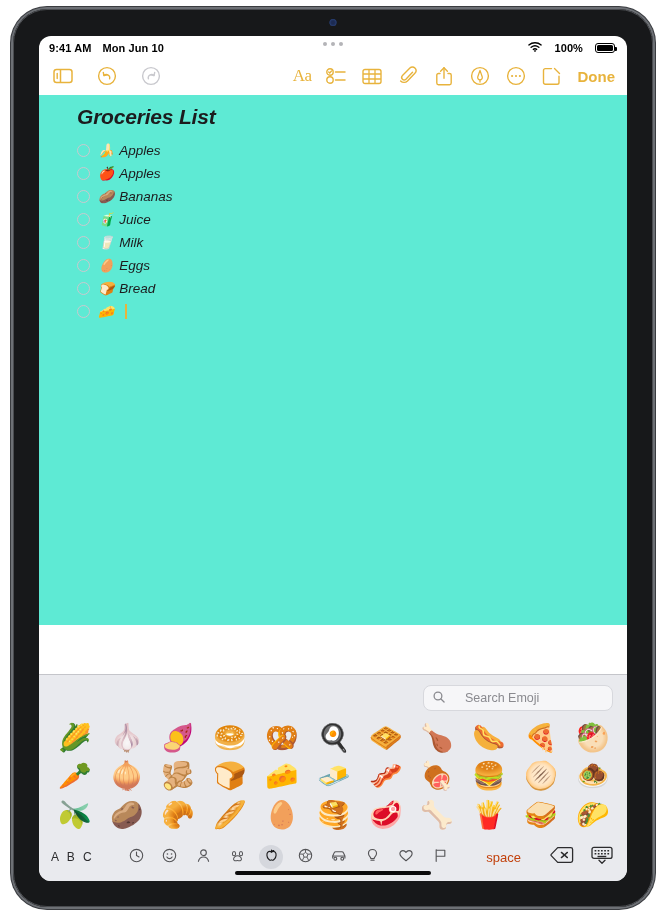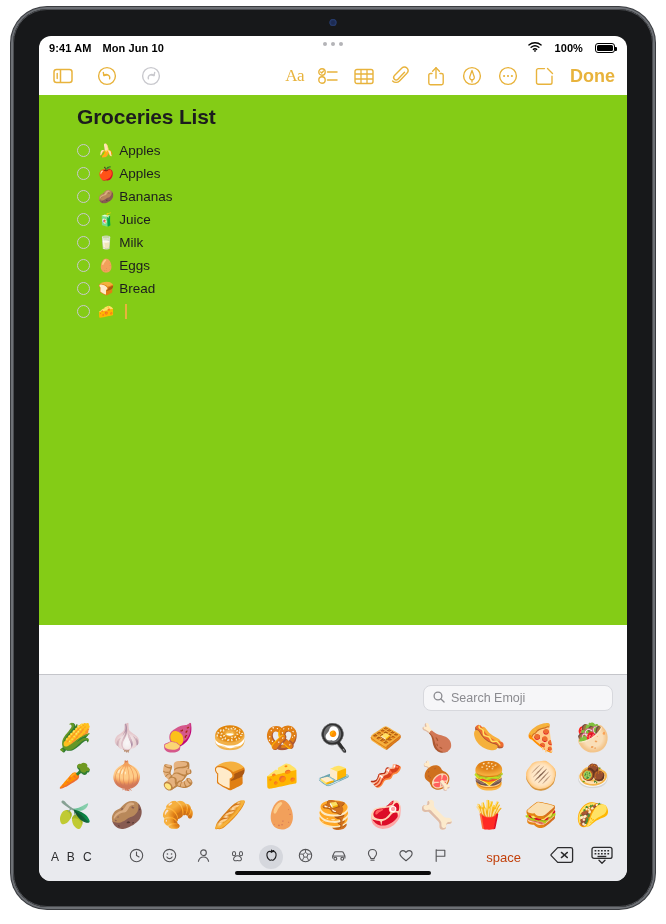--- a/index.html
+++ b/index.html
@@ -135,33 +135,34 @@
   .tb-btn svg { display: block; }
   .tb-disabled { color: #c9c9ce; }
   .aa-glyph {
     font-size: 17px;
     color: #e8b33c;
     font-family: "Liberation Serif", serif;
     letter-spacing: -0.5px;
     width: auto;
   }
   .done-btn {
-    font-size: 18px;
+    font-size: 15px;
     font-weight: bold;
     color: #e8b33c;
     cursor: pointer;
     margin-left: 2px;
   }
 
   
   .note {
     padding: 10px 40px 0 38px;
     height: 530px;
     box-sizing: border-box;
-    background: #84cc16;
+    background: #5eead4;
+    font-style: italic;
   }
   .note-title {
     font-size: 21px;
     font-weight: bold;
     color: #1c1c1e;
     margin: 0 0 12px 0;
     letter-spacing: -0.2px;
   }
   .check-list { display: flex; flex-direction: column; gap: 4px; }
   .check-row {
@@ -214,21 +215,21 @@
     padding: 4px 14px 0 14px;
   }
   .search-field {
     width: 190px;
     height: 26px;
     background: #f6f6f8;
     border: 1px solid #d7d8dd;
     border-radius: 8px;
     display: flex;
     align-items: center;
-    gap: 6px;
+    gap: 20px;
     padding: 0 9px;
     box-sizing: border-box;
     cursor: text;
   }
   .search-placeholder {
     font-size: 12.5px;
     color: #8a8a8f;
   }
   .emoji-grid {
     flex: 1;

